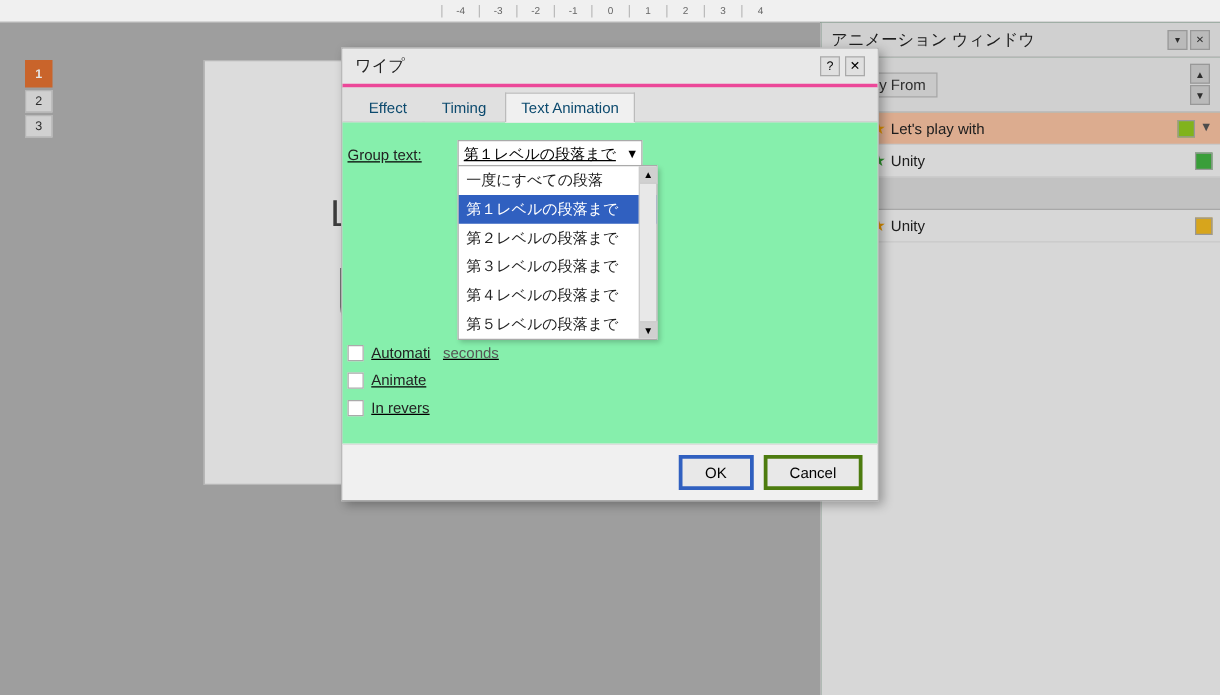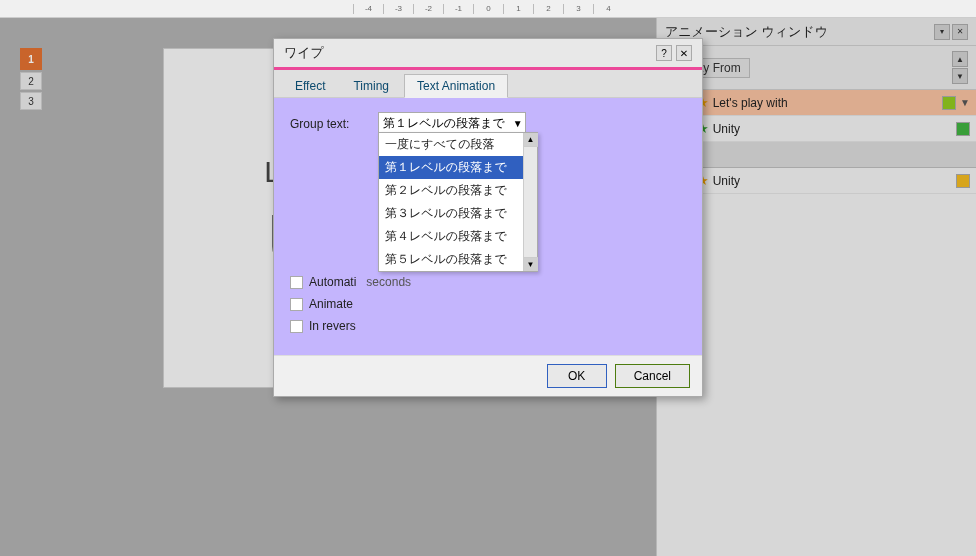--- a/index.html
+++ b/index.html
@@ -327,22 +327,23 @@
     }
     .dialog-tab.active {
       background: #f0f0f0;
       border-color: #bbb;
       border-bottom: 1px solid #f0f0f0;
       margin-bottom: -1px;
     }
 
     
     .dialog-content {
-      padding: 14px 16px;
-      background: #c4b5fd;
+      padding: 14px 4px;
+      background: #86efac;
+      text-decoration: underline;
     }
 
     .form-row {
       display: flex;
       align-items: center;
       margin-bottom: 10px;
       gap: 8px;
     }
     .form-label {
       font-size: 12px;
@@ -450,21 +451,21 @@
       padding: 8px 12px;
       display: flex;
       justify-content: flex-end;
       gap: 8px;
       background: #f0f0f0;
       border-top: 1px solid #ddd;
     }
     .dialog-btn {
       padding: 4px 18px;
       font-size: 12px;
-      border: 1px solid #4d7c0f;
+      border: 3px solid #4d7c0f;
       background: #e8e8e8;
       cursor: pointer;
       min-width: 60px;
       text-align: center;
     }
     .dialog-btn.primary {
       border-color: #3060c0;
     }
 
     .green-star { color: #30a030; }

